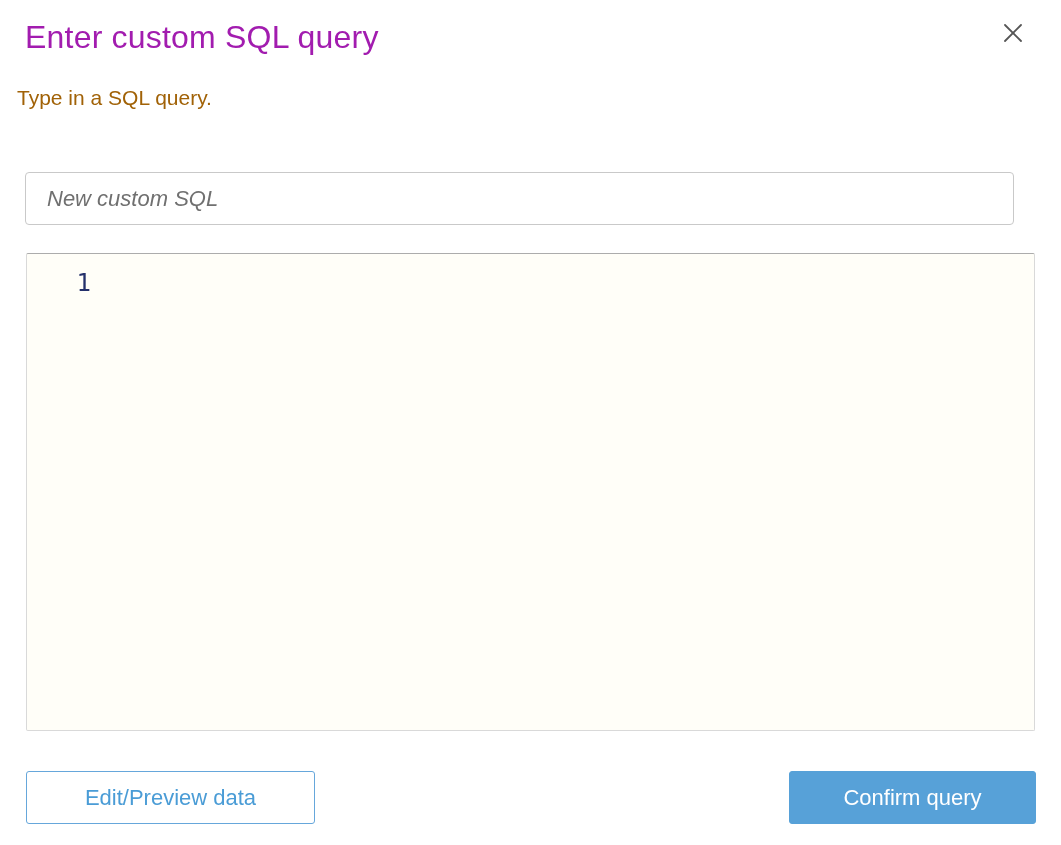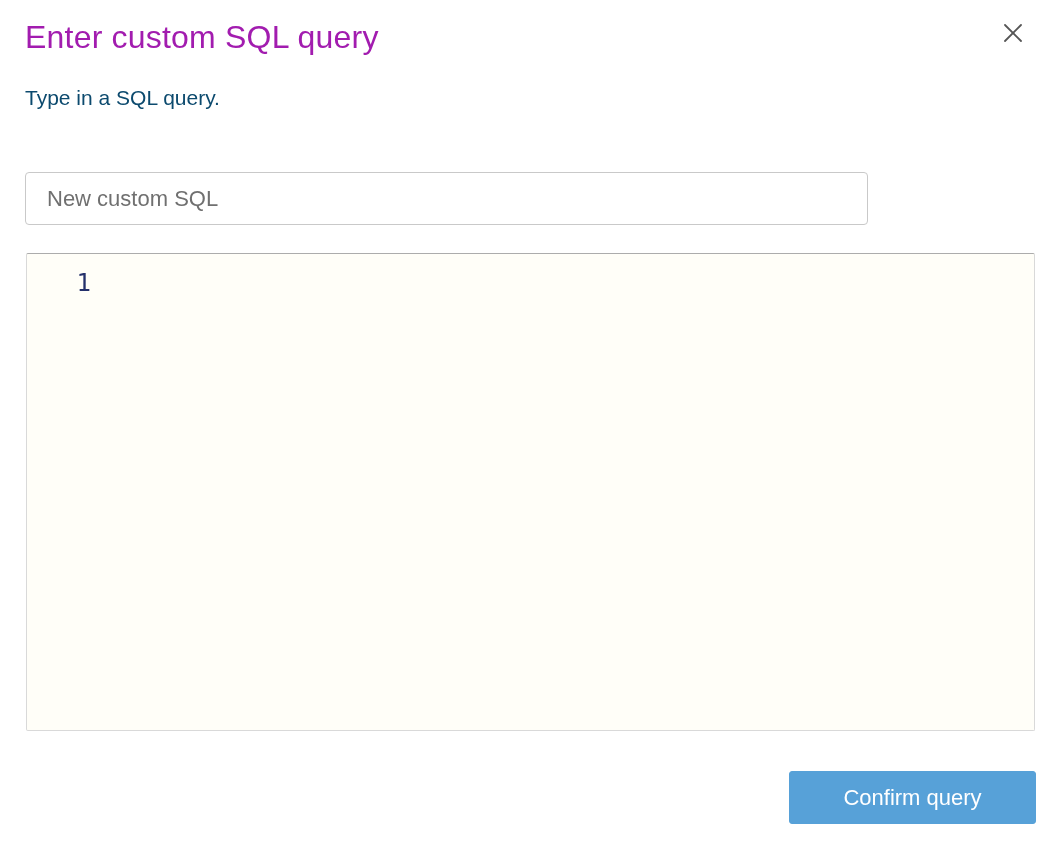--- a/index.html
+++ b/index.html
@@ -19,32 +19,32 @@
   }
   .close-btn {
     position: absolute; left: 998px; top: 18px;
     width: 30px; height: 30px;
     background: transparent; border: none; cursor: pointer;
     display: flex; align-items: center; justify-content: center;
   }
   .close-btn svg { display: block; }
 
   .dialog-subtitle {
-    position: absolute; left: 25px; top: 86px;
-    font-size: 21px; color: #0c4a6e;
+    position: absolute; left: 17px; top: 86px;
+    font-size: 21px; color: #a16207;
   }
 
   .name-input {
     position: absolute; left: 25px; top: 172px;
-    width: 843px; height: 53px;
+    width: 989px; height: 53px;
     border: 1px solid #c9c9c9; border-radius: 4px;
     padding: 15px 21px;
     font-family: "Liberation Sans", "DejaVu Sans", sans-serif;
     font-size: 22px; color: #707070;
-    background: #ffffff; outline: none;
+    background: #ffffff; outline: none; font-style: italic;
   }
 
   .sql-editor {
     position: absolute; left: 26px; top: 253px;
     width: 1009px; height: 478px;
     background: #fffef8;
     border: 1px solid #d9d9d9;
     border-top-color: #acacac;
     border-radius: 2px;
     cursor: text;
@@ -106,15 +106,16 @@
   <p class="dialog-subtitle">Type in a SQL query.</p>
 
   <input class="name-input" type="text" value="New custom SQL" style="">
 
   <div class="sql-editor">
     <div class="code-row">
       <div class="gutter">1</div>
     </div>
   </div>
 
+  <button class="btn btn-secondary">Edit/Preview data</button>
   <button class="btn btn-primary">Confirm query</button>
 
 </div>
 
 </body></html>

